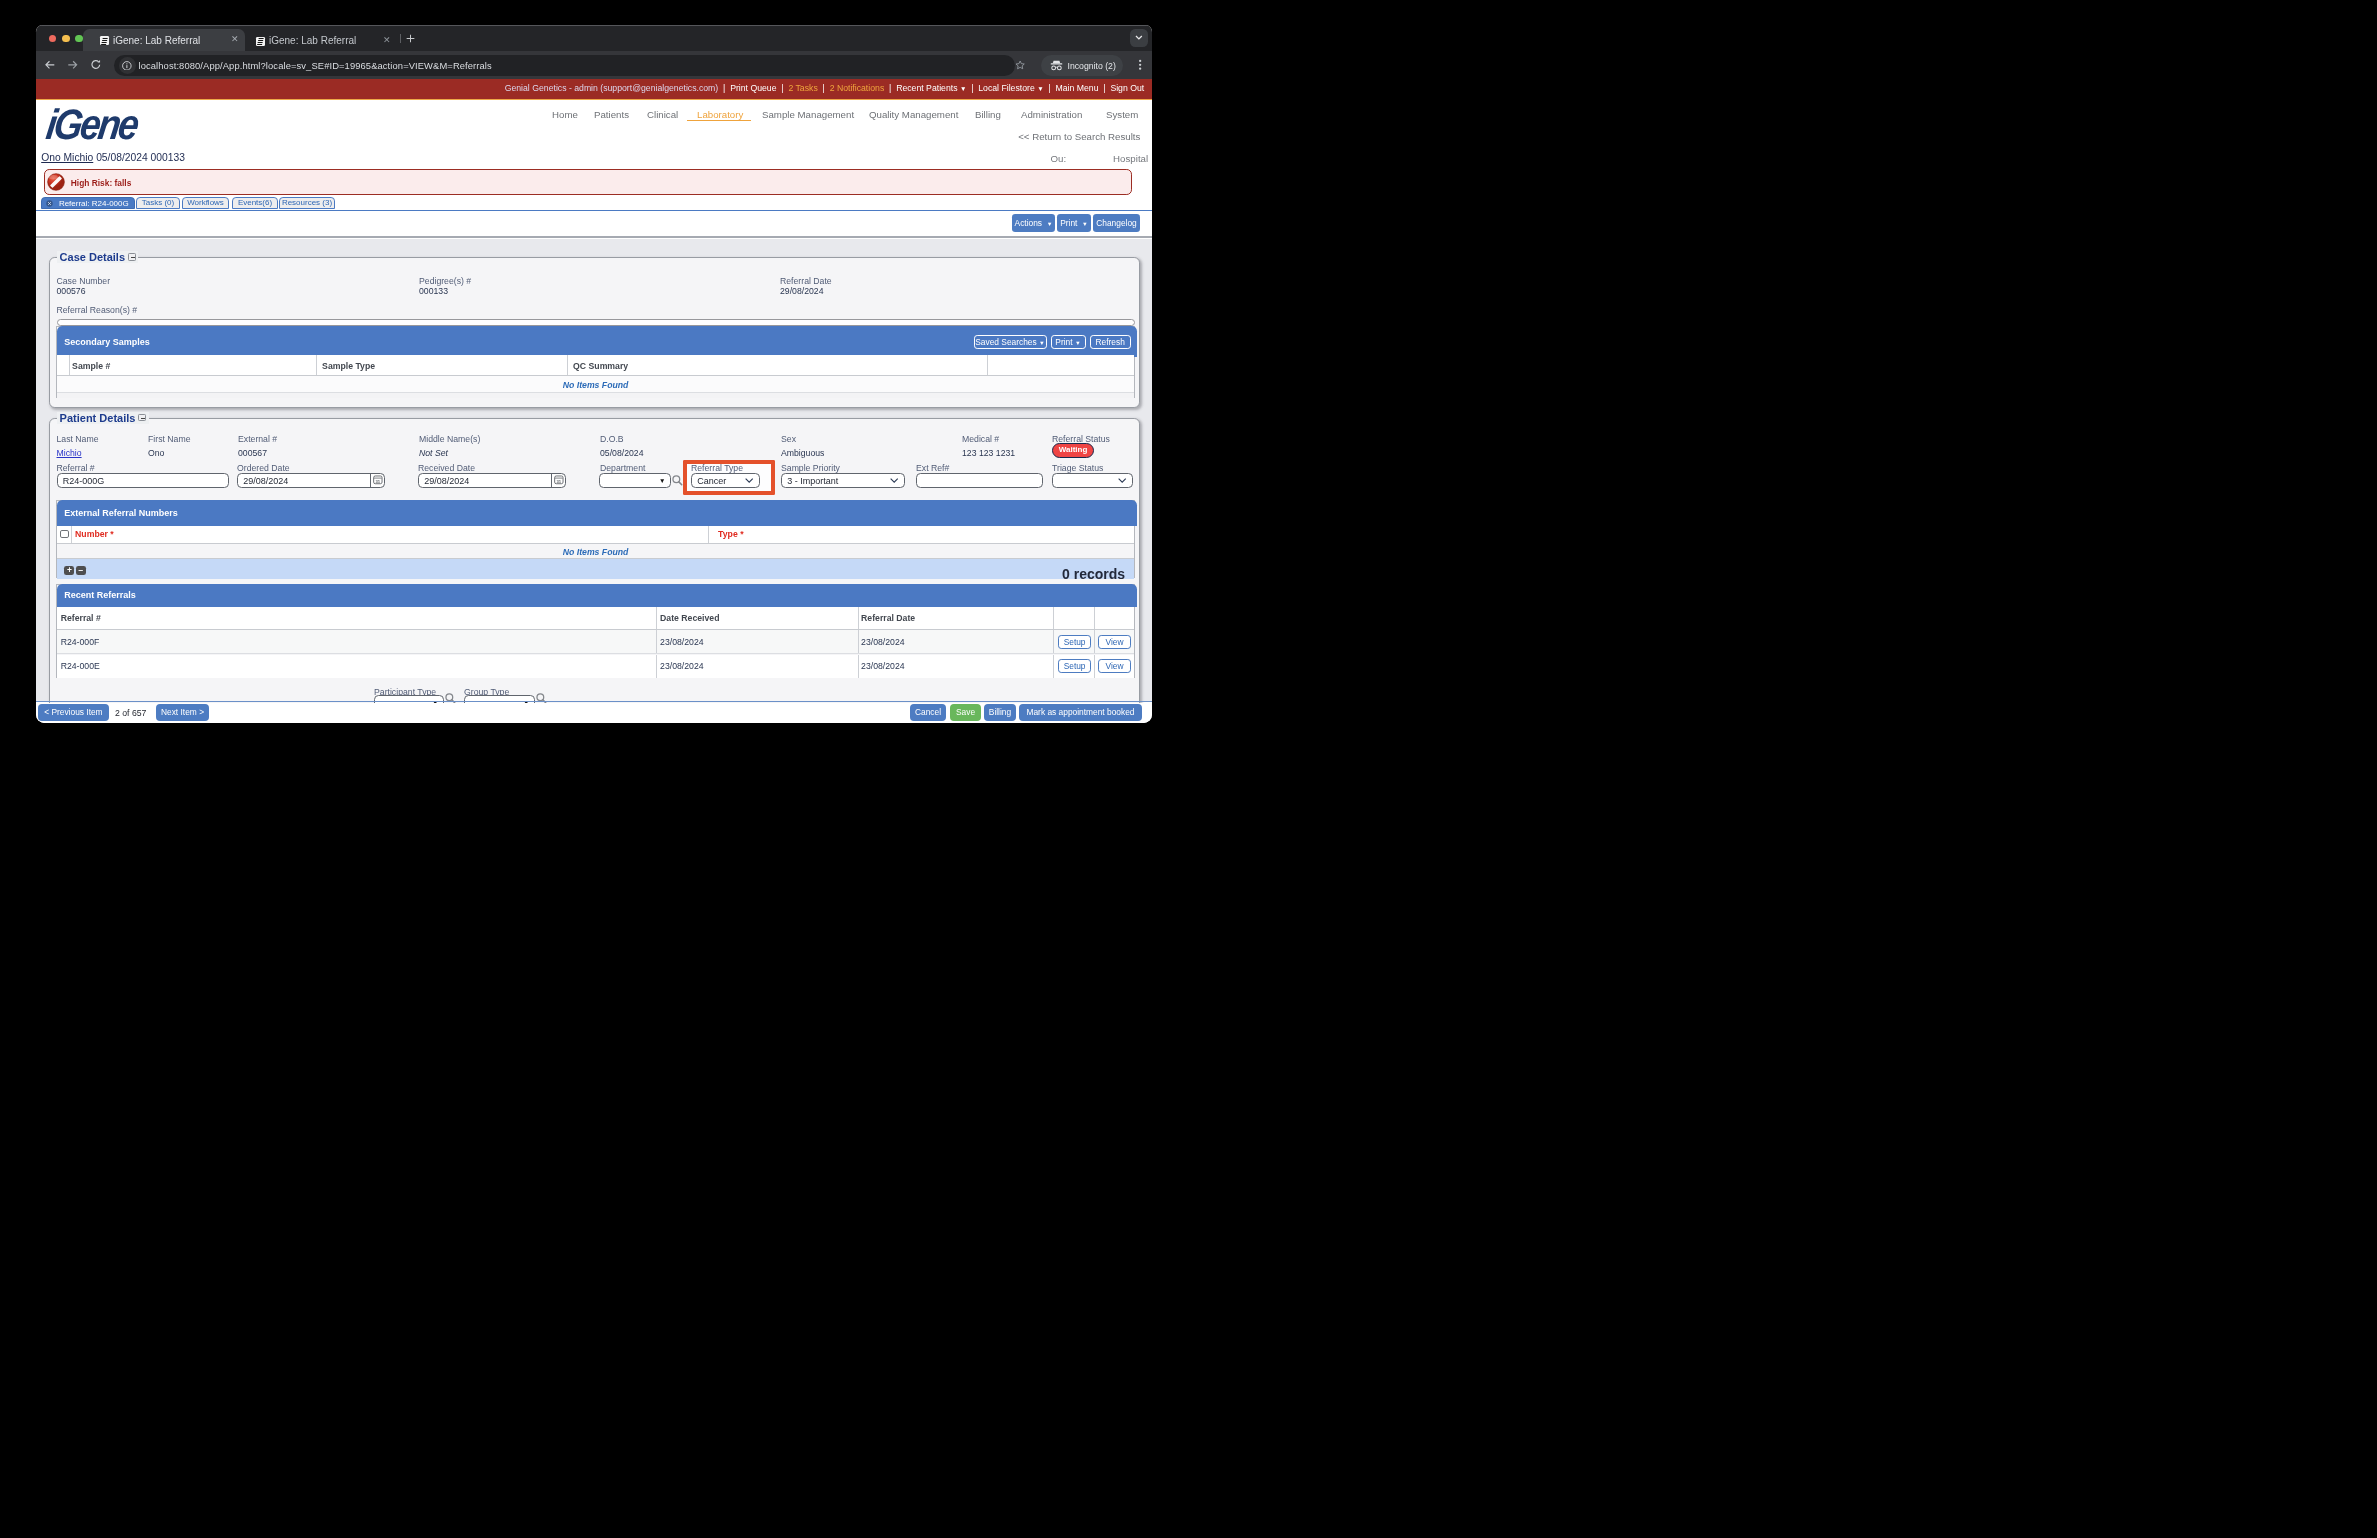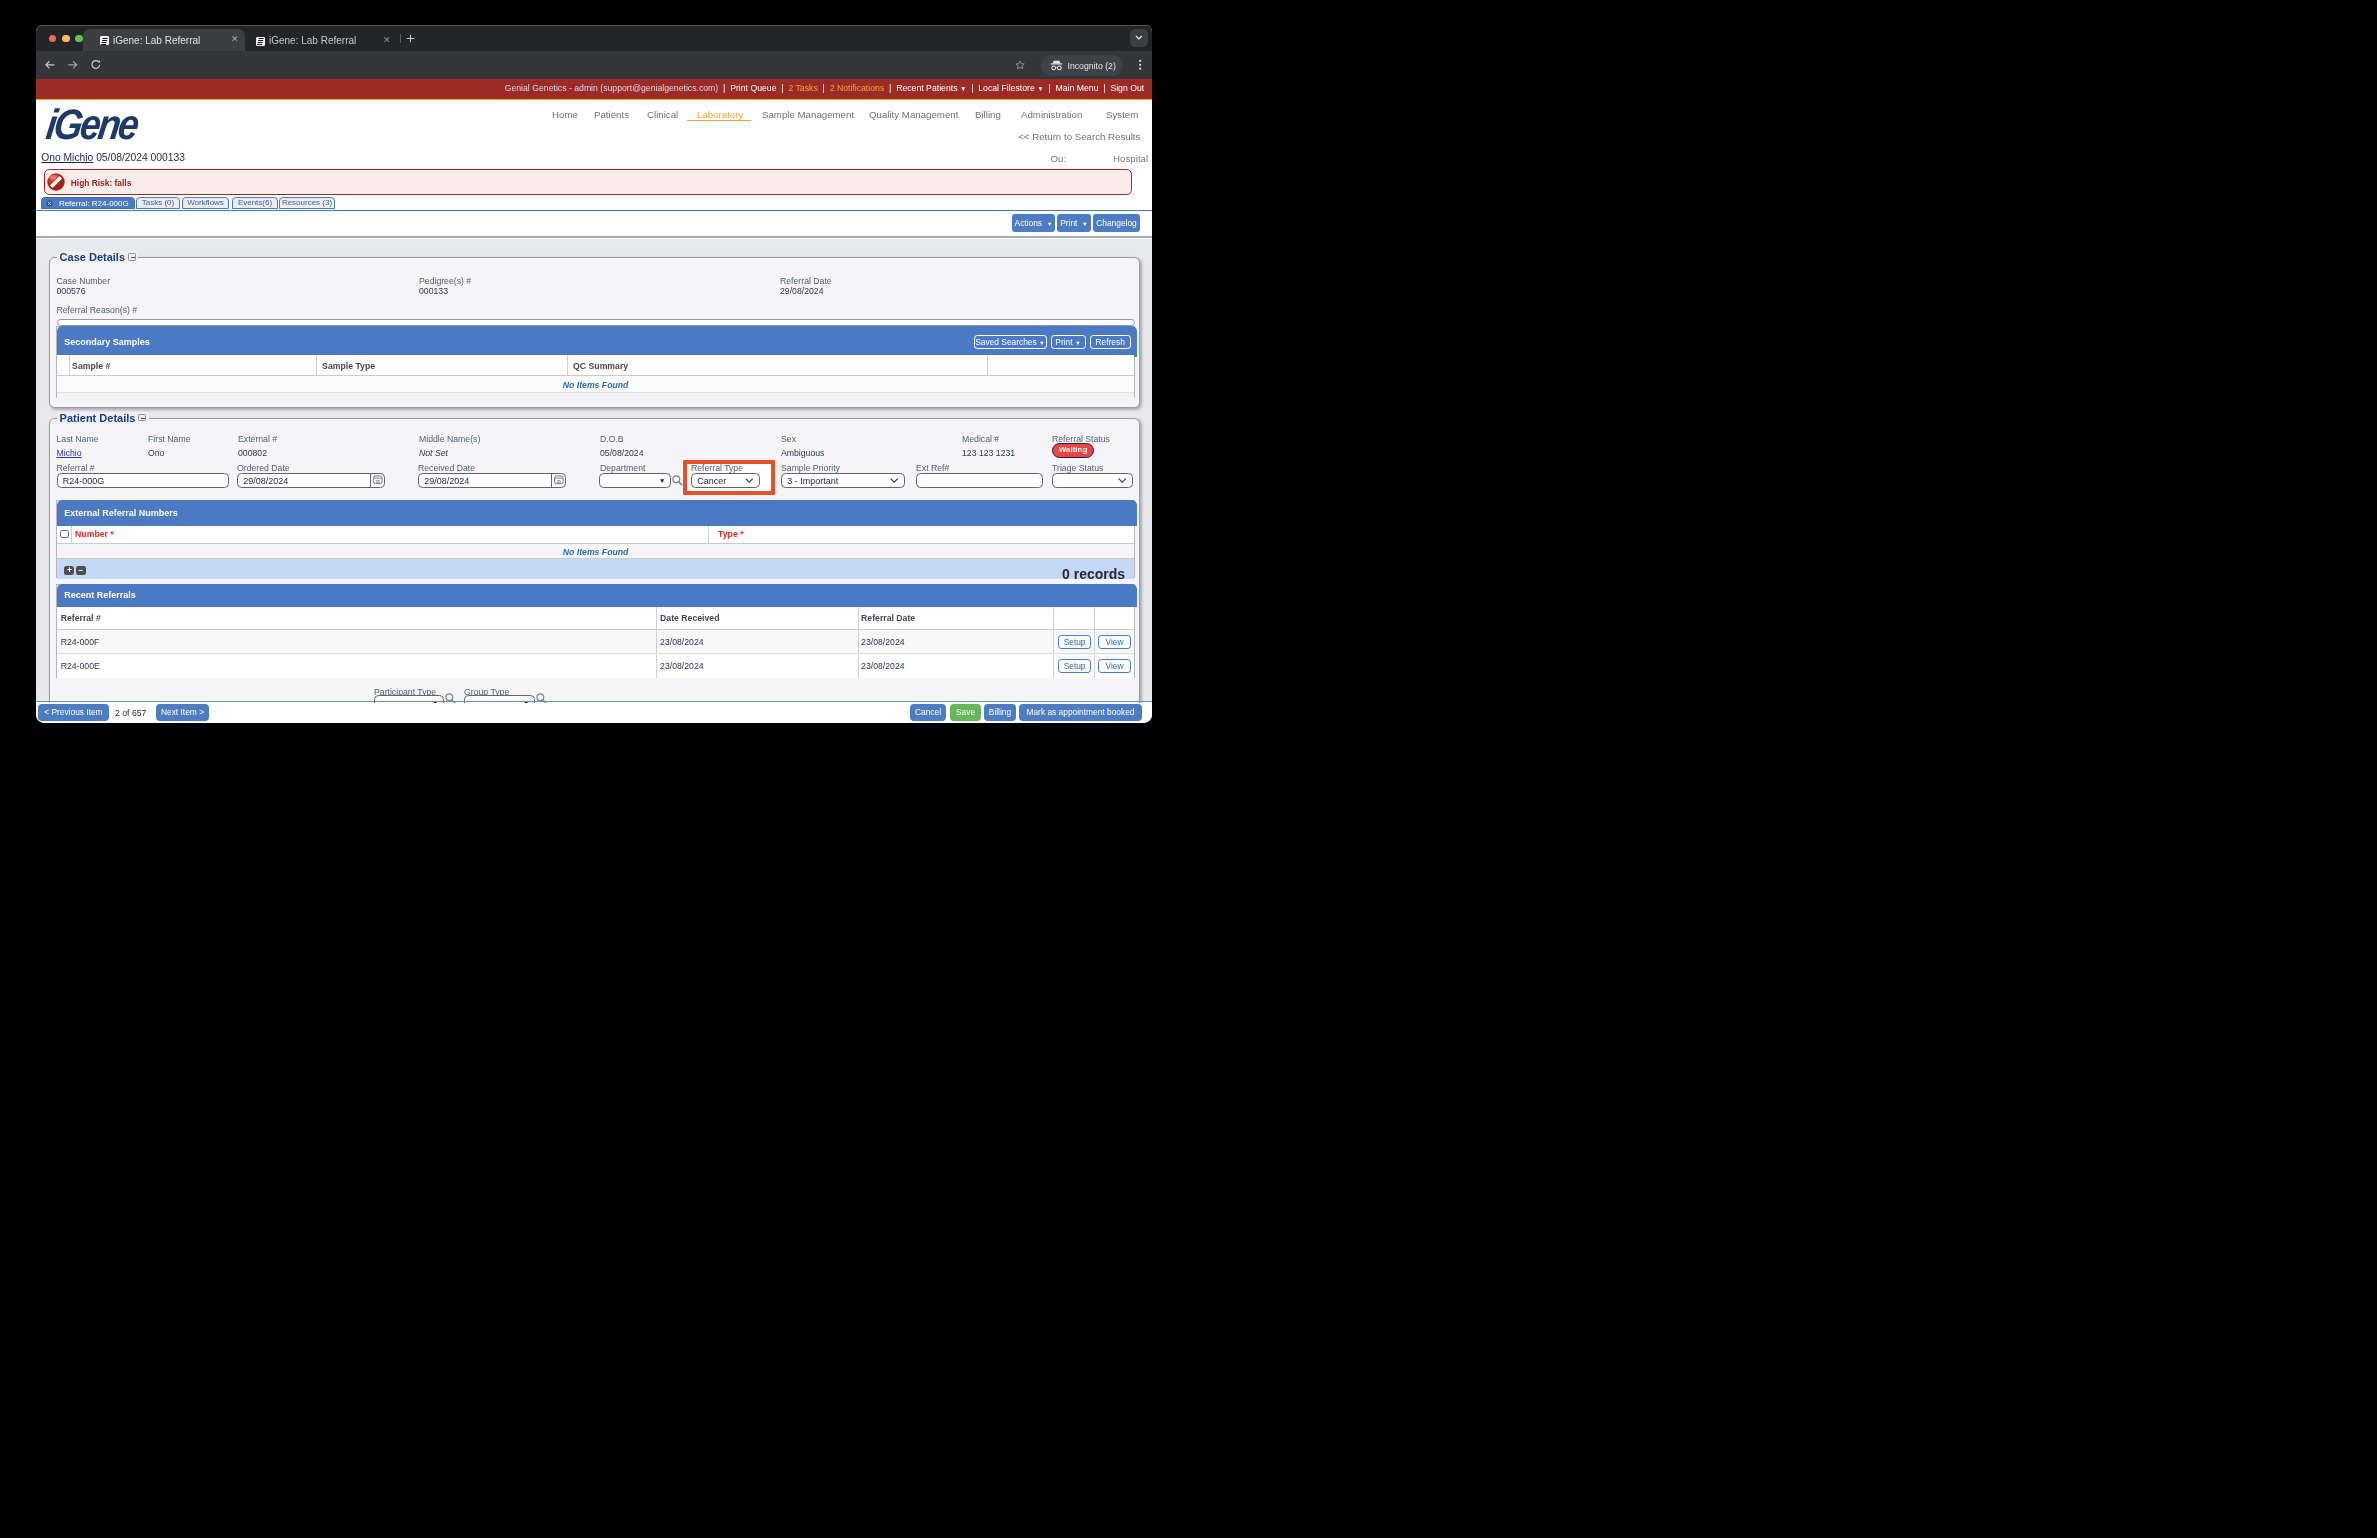--- a/index.html
+++ b/index.html
@@ -103,20 +103,29 @@
   <svg class="abs" style="left:8.4px;top:8.4px;" width="11.6" height="11.6" viewBox="0 0 18 18">
         <path d="M16 9H3M8.5 3.5L3 9l5.5 5.5" fill="none" stroke="#c9ccd0" stroke-width="1.8"></path>
       </svg>
   <svg class="abs" style="left:31px;top:8.4px;" width="11.6" height="11.6" viewBox="0 0 18 18">
         <path d="M2 9h13M9.5 3.5L15 9l-5.5 5.5" fill="none" stroke="#9b9fa4" stroke-width="1.8"></path>
       </svg>
   <svg class="abs" style="left:54px;top:8.4px;" width="11.6" height="11.6" viewBox="0 0 18 18">
         <path d="M15 9a6 6 0 1 1-1.6-4.6" fill="none" stroke="#c9ccd0" stroke-width="1.8"></path>
         <path d="M15.6 1.6v4h-4z" fill="#c9ccd0"></path>
       </svg>
+  <div id="urlpill">
+    <div class="disc"></div>
+    <svg class="abs" style="left:8px;top:5.8px;" width="9.7" height="9.7" viewBox="0 0 15 15">
+          <circle cx="7.5" cy="7.5" r="6.6" fill="none" stroke="#d5d7da" stroke-width="1.4"></circle>
+          <rect x="6.8" y="6.4" width="1.5" height="4.6" fill="#d5d7da"></rect>
+          <rect x="6.8" y="3.6" width="1.5" height="1.6" fill="#d5d7da"></rect>
+        </svg>
+    <div id="urltxt">localhost:8080/App/App.html?locale=sv_SE#ID=19965&amp;action=VIEW&amp;M=Referrals</div>
+  </div>
   <svg class="abs" style="left:979px;top:9px;" width="10.3" height="10.3" viewBox="0 0 16 16">
         <path d="M8 1.6l1.9 4.1 4.5.5-3.3 3 .9 4.4L8 11.4l-4 2.2.9-4.4-3.3-3 4.5-.5z" fill="none" stroke="#9ba0a6" stroke-width="1.3" stroke-linejoin="round"></path>
       </svg>
   <div id="incog">
     <svg class="abs" style="left:9px;top:5.2px;" width="13" height="11" viewBox="0 0 20 17">
           <path d="M5.5 1h9l1.3 4H4.2z" fill="#e4e6e9"></path>
           <rect x="1" y="5.2" width="18" height="1.7" rx="0.8" fill="#e4e6e9"></rect>
           <circle cx="5.6" cy="12.2" r="2.9" fill="none" stroke="#e4e6e9" stroke-width="1.6"></circle>
           <circle cx="14.4" cy="12.2" r="2.9" fill="none" stroke="#e4e6e9" stroke-width="1.6"></circle>
           <path d="M8.5 11.7q1.5-1 3 0" fill="none" stroke="#e4e6e9" stroke-width="1.4"></path>
@@ -221,21 +230,21 @@
     </div>
   </div>
 
   <div class="fieldset" style="top:179px;height:297px;">
     <div class="legend" style="top:-6.5px;"><span class="lb">Patient Details <span class="minus"></span></span></div>
     <div class="lab" style="left:6.5px;top:15.5px;">Last Name</div>
     <div class="val" style="left:6.5px;top:29px;color:#2a35c8;text-decoration:underline;">Michio</div>
     <div class="lab" style="left:98px;top:15.5px;">First Name</div>
     <div class="val" style="left:98px;top:29px;">Ono</div>
     <div class="lab" style="left:188px;top:15.5px;">External #</div>
-    <div class="val" style="left:188px;top:29px;">000802</div>
+    <div class="val" style="left:188px;top:29px;">000567</div>
     <div class="lab" style="left:369px;top:15.5px;">Middle Name(s)</div>
     <div class="val" style="left:369px;top:29px;font-style:italic;">Not Set</div>
     <div class="lab" style="left:550px;top:15.5px;">D.O.B</div>
     <div class="val" style="left:550px;top:29px;">05/08/2024</div>
     <div class="lab" style="left:731px;top:15.5px;">Sex</div>
     <div class="val" style="left:731px;top:29px;">Ambiguous</div>
     <div class="lab" style="left:912px;top:15.5px;">Medical #</div>
     <div class="val" style="left:912px;top:29px;">123 123 1231</div>
     <div class="lab" style="left:1002px;top:15.5px;">Referral Status</div>
     <div class="abs" style="left:1002px;top:24px;width:42px;height:15px;background:#ef4444;border:1.3px solid #16294d;border-radius:7.8px;color:#fff;font-weight:bold;font-size:8px;text-align:center;line-height:12.3px;">Waiting</div>

